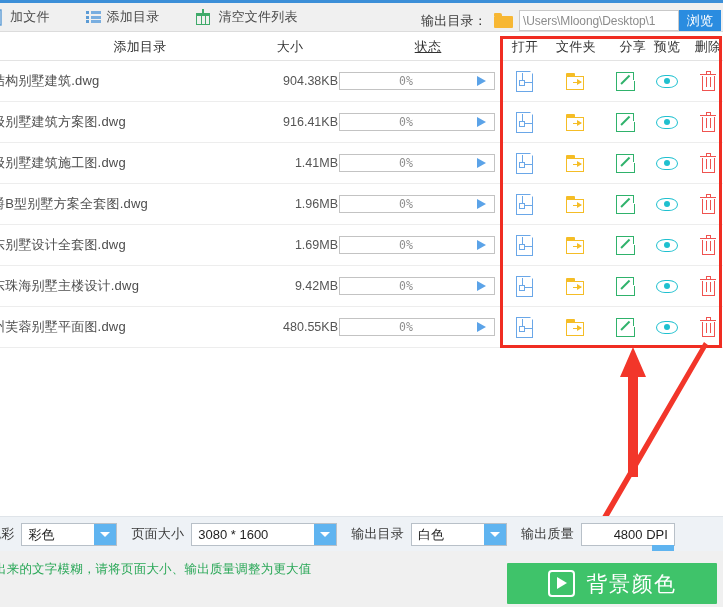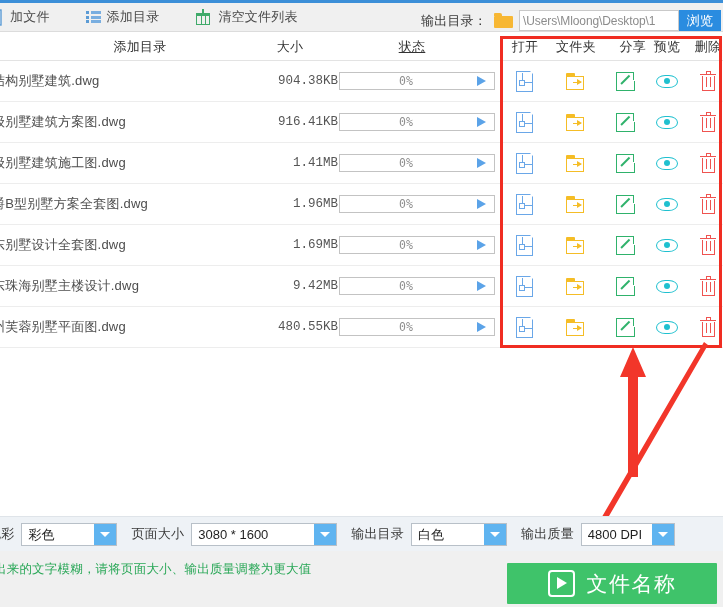--- a/index.html
+++ b/index.html
@@ -187,21 +187,21 @@
     top: 0;
     height: 27px;
     line-height: 27px;
     font-size: 13px;
     color: #333333;
     text-align: center;
     letter-spacing: 0.3px;
   }
   .th-name   { left: 20px;  width: 240px; }
   .th-size   { left: 240px; width: 100px; }
-  .th-status { left: 332px; width: 160px; text-decoration: underline; }
+  .th-status { left: 348px; width: 160px; text-decoration: underline; }
   .th-open   { left: 502px; width: 46px; }
   .th-folder { left: 548px; width: 56px; }
   .th-share  { left: 604px; width: 42px; text-align: right; }
   .th-prev   { left: 646px; width: 42px; }
   .th-del    { left: 688px; width: 40px; }
 
   
   .rows {
     position: absolute;
     left: 0; top: 61px;
@@ -224,21 +224,21 @@
     letter-spacing: 0.2px;
   }
   .cell-size {
     position: absolute;
     left: 240px; top: 0;
     width: 98px; height: 40px;
     line-height: 40px;
     font-size: 12.5px;
     color: #555555;
     text-align: right;
-    font-family: Liberation Mono, monospace;
+    font-family: Liberation Sans, sans-serif;
   }
   .cell-status {
     position: absolute;
     left: 339px; top: 11px;
     width: 156px; height: 18px;
   }
   .progress {
     position: relative;
     width: 156px; height: 18px;
     border: 1px solid #c3c3c3;
@@ -506,21 +506,21 @@
   }
   .combo .arrowbtn::after {
     content: "";
     border-left: 5px solid transparent;
     border-right: 5px solid transparent;
     border-top: 5px solid #ffffff;
   }
   .combo-color   { width: 96px; }
   .combo-page    { width: 146px; }
   .combo-bg      { width: 96px; }
-  .combo-quality { width: 94px; margin-right: 0; }
+  .combo-quality { width: 94px; margin-right: 0; flex-direction: column; }
 
   
   .hint-bar {
     position: absolute;
     left: 0; top: 551px;
     width: 723px; height: 56px;
     background: #f0f0f0;
   }
   .hint-text {
     position: absolute;
@@ -966,15 +966,15 @@
   <div class="combo combo-quality">
     <span class="txt">4800 DPI</span>
     <span class="arrowbtn"></span>
   </div>
 </div>
 
 <div class="hint-bar">
   <span class="hint-text">出来的文字模糊，请将页面大小、输出质量调整为更大值</span>
   <button class="convert-btn">
     <span class="play-box"></span>
-    <span class="ctext">文件名称</span>
+    <span class="ctext">背景颜色</span>
   </button>
 </div>
 
 </body></html>

